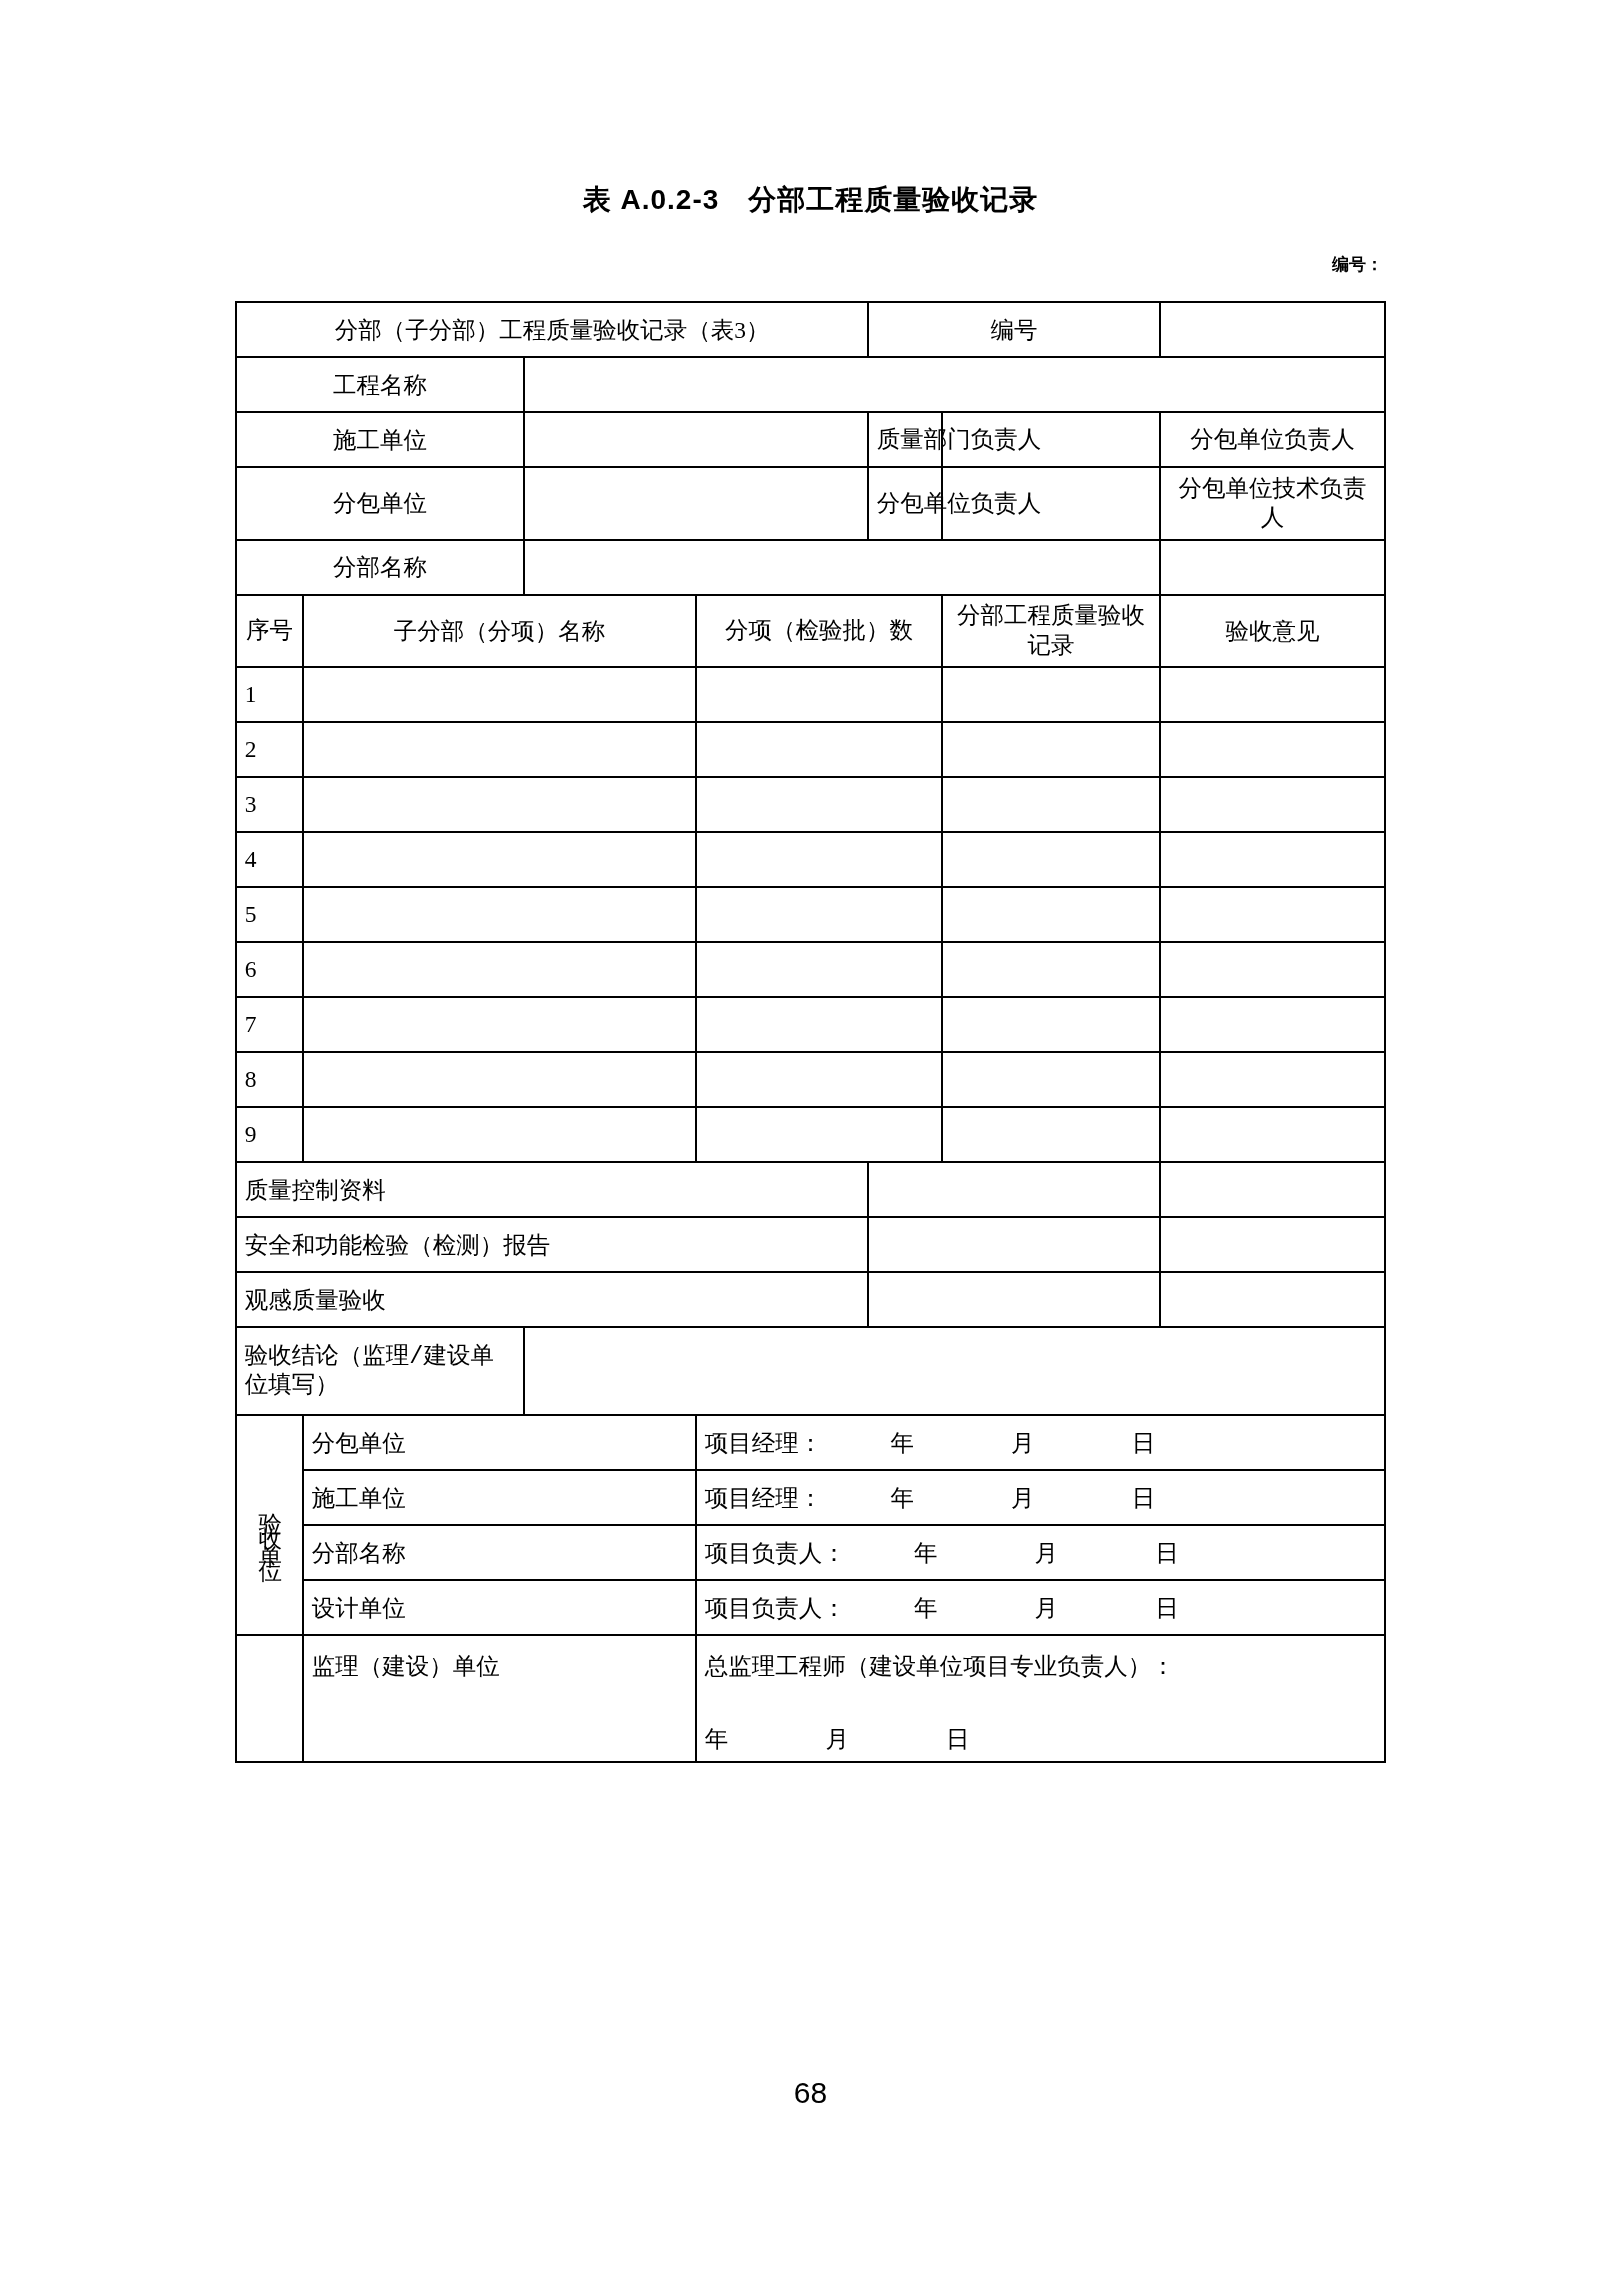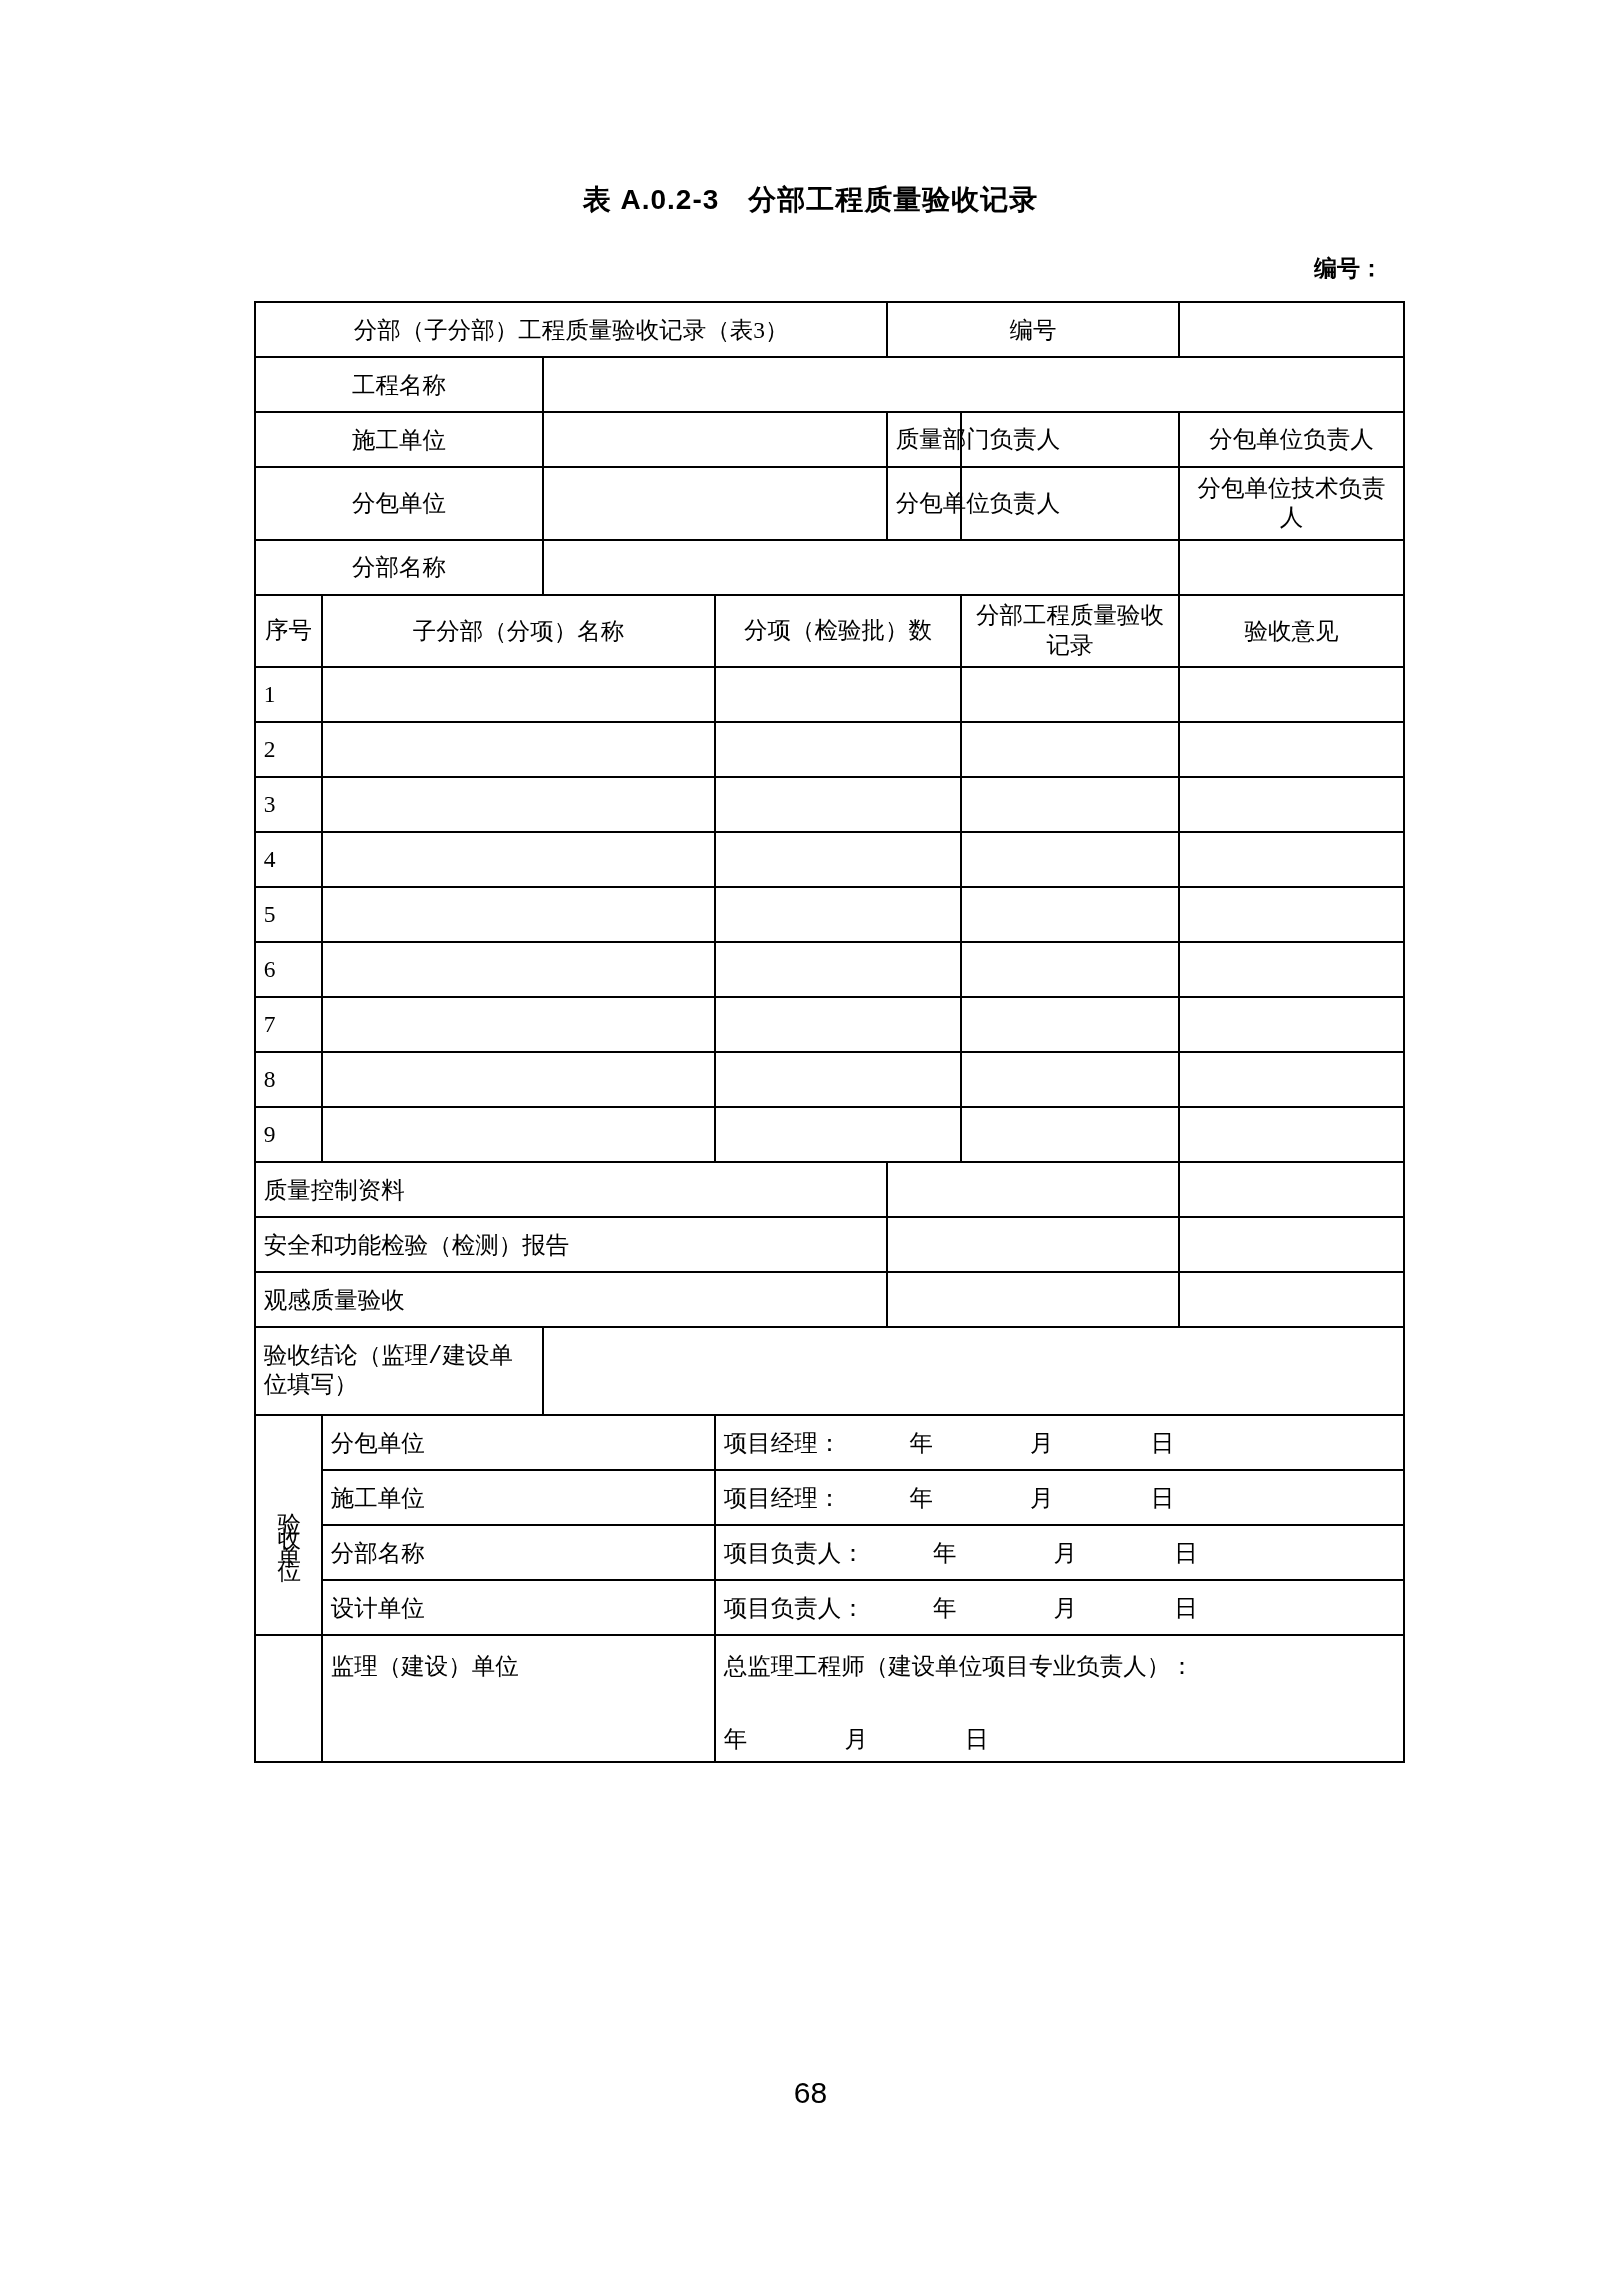--- a/index.html
+++ b/index.html
@@ -29,35 +29,34 @@
     text-align: center;
     font-size: 28px;
     font-weight: bold;
     font-family: "Liberation Sans", "DejaVu Sans", sans-serif;
     letter-spacing: 1px;
   }
   .number-label {
     position: absolute;
     top: 253px;
     right: 238px;
-    font-size: 23px;
+    font-size: 17px;
     font-family: "Liberation Sans", "DejaVu Sans", sans-serif;
     font-weight: bold;
   }
   .table-wrap {
     position: absolute;
     top: 301px;
     left: 235px;
     width: 1147px;
   }
   table.form {
     border-collapse: collapse;
     width: 1147px;
     table-layout: fixed;
-    margin-left: 19px;
   }
   table.form td {
     border: 2px solid #000000;
     font-size: 23.5px;
     padding: 5.9px 7.8px;
     vertical-align: middle;
     height: 55px;
     box-sizing: border-box;
   }
   .c { text-align: center; }

